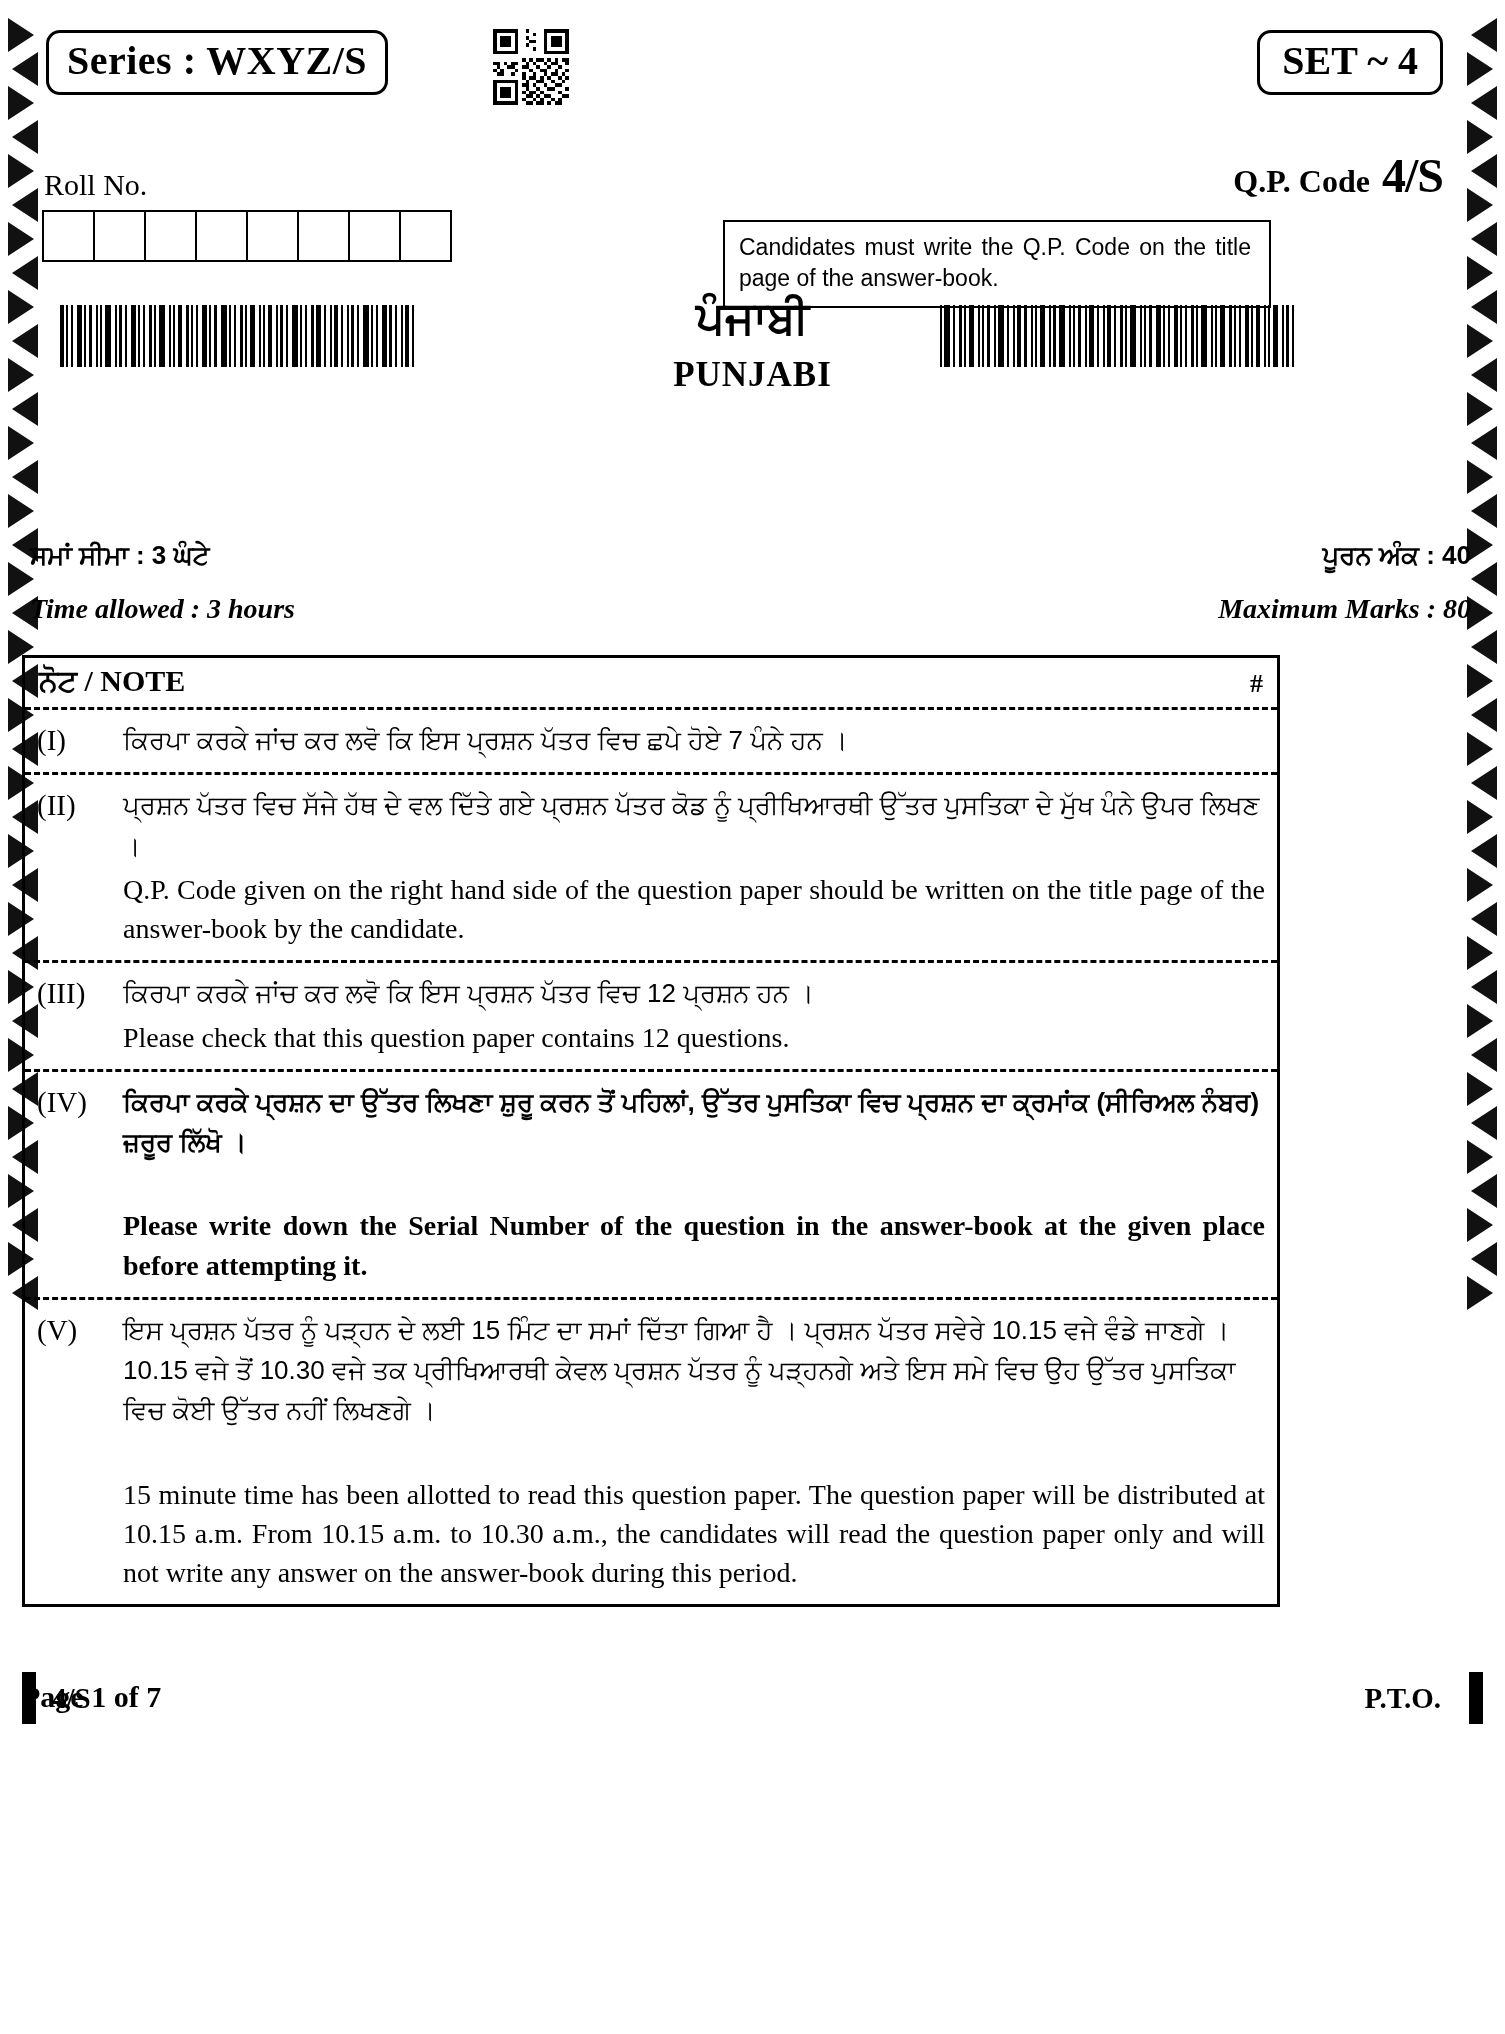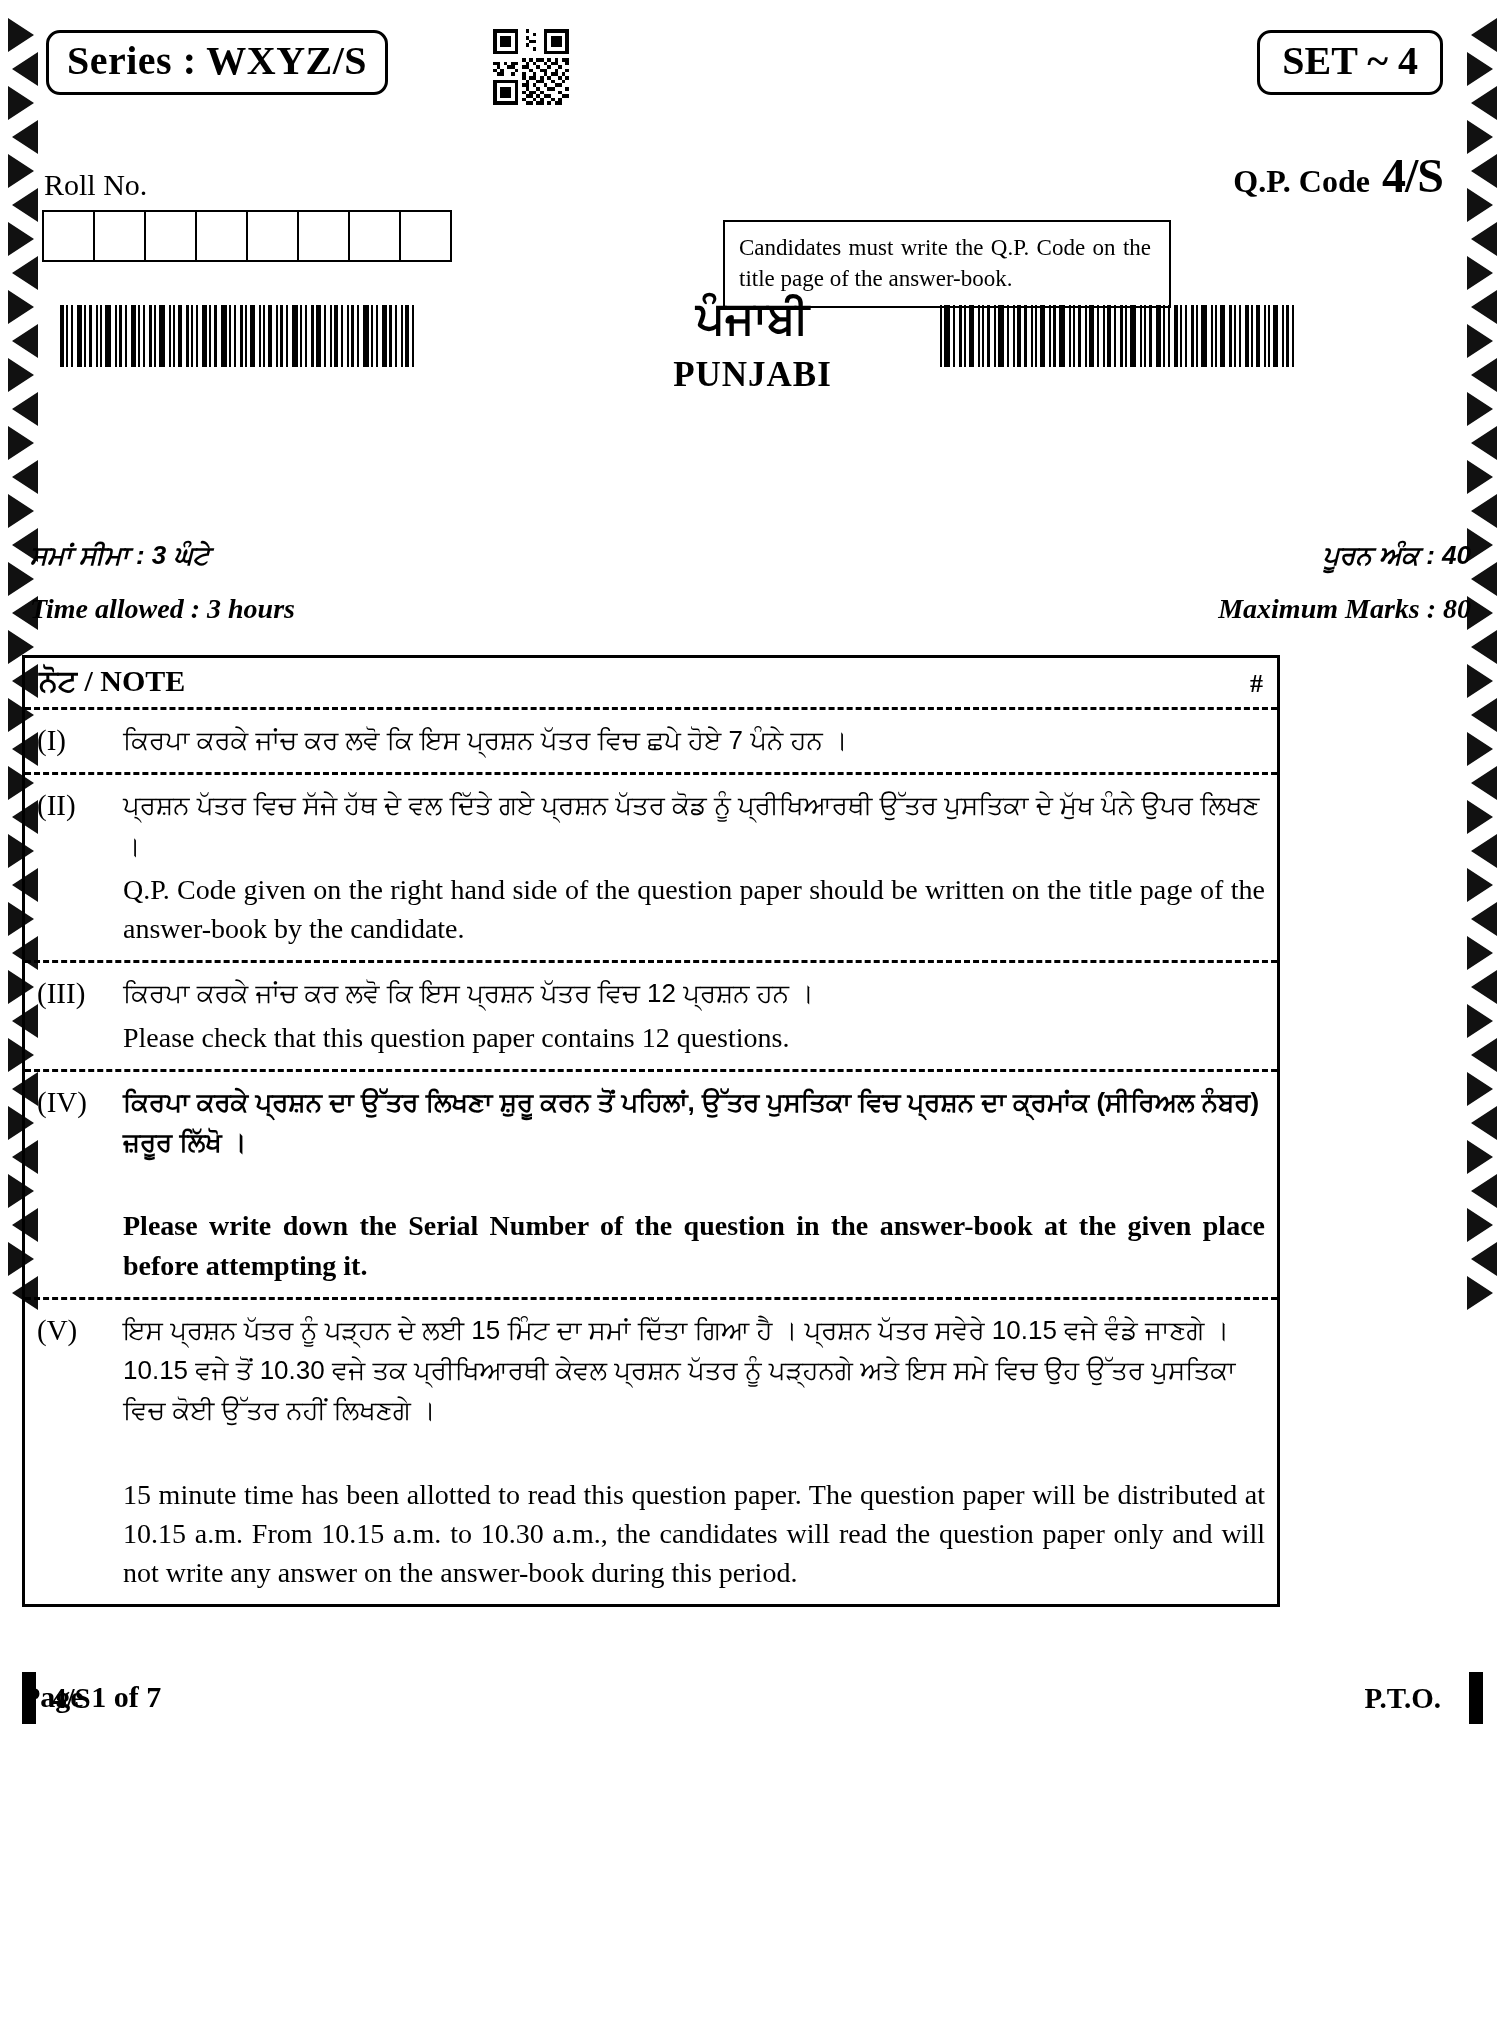--- a/index.html
+++ b/index.html
@@ -113,25 +113,25 @@
     font-size: 48px;
     font-weight: bold;
     margin-left: 12px;
     letter-spacing: -1px;
   }
 
   .candidate-note {
     position: absolute;
     left: 723px;
     top: 220px;
-    width: 448px;
+    width: 548px;
     border: 2px solid #000;
     padding: 10px 18px 12px 14px;
     box-sizing: border-box;
-    font-family: Liberation Serif, serif;
+    font-family: Liberation Sans, sans-serif;
     font-size: 23px;
     line-height: 1.35;
     text-align: justify;
   }
 
   
   .barcode {
     position: absolute;
     top: 305px;
     height: 62px;
@@ -170,21 +170,20 @@
     right: 34px;
     top: 540px;
   }
   .meta .row {
     display: flex;
     justify-content: space-between;
     align-items: baseline;
   }
   .meta .row.pa {
     font-size: 26px;
-    font-style: italic;
     font-weight: bold;
     font-family: "Liberation Sans", "DejaVu Sans", sans-serif;
   }
   .meta .row.en {
     margin-top: 22px;
     font-size: 28px;
     font-style: italic;
     font-weight: bold;
   }
 

